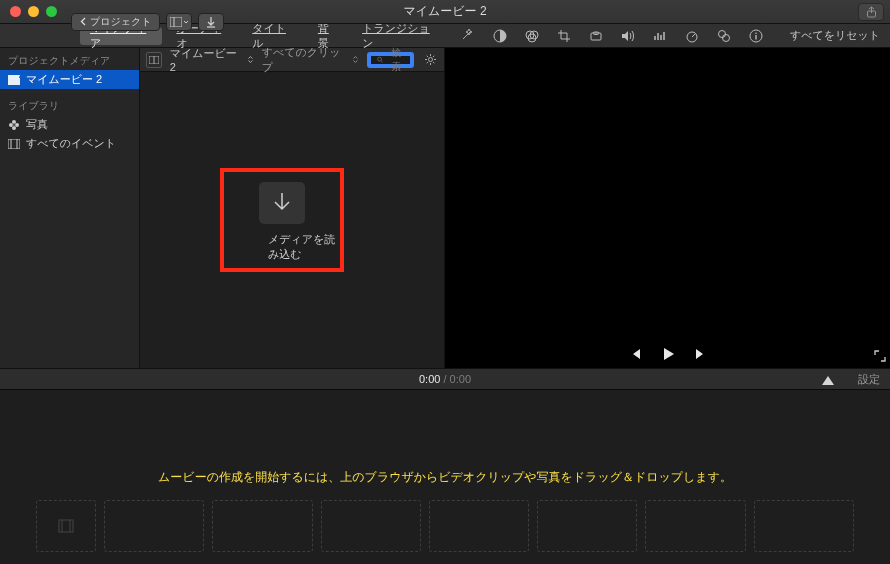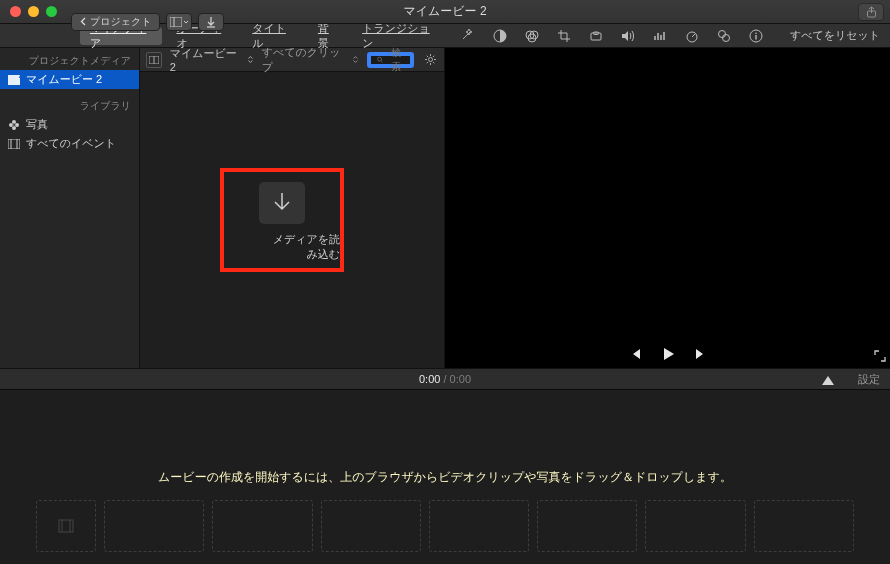--- a/index.html
+++ b/index.html
@@ -162,21 +162,20 @@
     .sidebar {
       width: 140px;
       background: #262626;
       border-right: 1px solid #111;
       padding-top: 2px;
     }
     .sidebar-header {
       font-size: 10px;
       color: #8e8e8e;
       padding: 4px 8px 2px;
-      text-align: right;
     }
     .sidebar-item {
       display: flex;
       align-items: center;
       gap: 6px;
       height: 19px;
       padding: 0 8px;
       font-size: 11px;
       color: #cfcfcf;
     }
@@ -267,21 +266,21 @@
       width: 46px;
       height: 42px;
       background: #343434;
       border-radius: 5px;
       margin: 10px auto 8px;
       display: flex;
       align-items: center;
       justify-content: center;
     }
     .import-label {
-      text-align: right;
+      text-align: left;
       font-size: 11px;
       color: #d0d0d0;
       margin-left: 44px;
     }
 
     
     .viewer {
       flex: 1;
       background: #000;
       position: relative;
@@ -344,21 +343,21 @@
       height: 174px;
       background: #1e1e1e;
       position: relative;
       display: flex;
       align-items: center;
       justify-content: center;
     }
     .timeline-hint {
       text-align: center;
       font-size: 12px;
-      color: #fef9c3;
+      color: #fde047;
     }
     .clip-placeholders {
       position: absolute;
       bottom: 12px;
       left: 0;
       right: 0;
       display: flex;
       gap: 8px;
       padding: 0 36px;
       justify-content: space-between;

